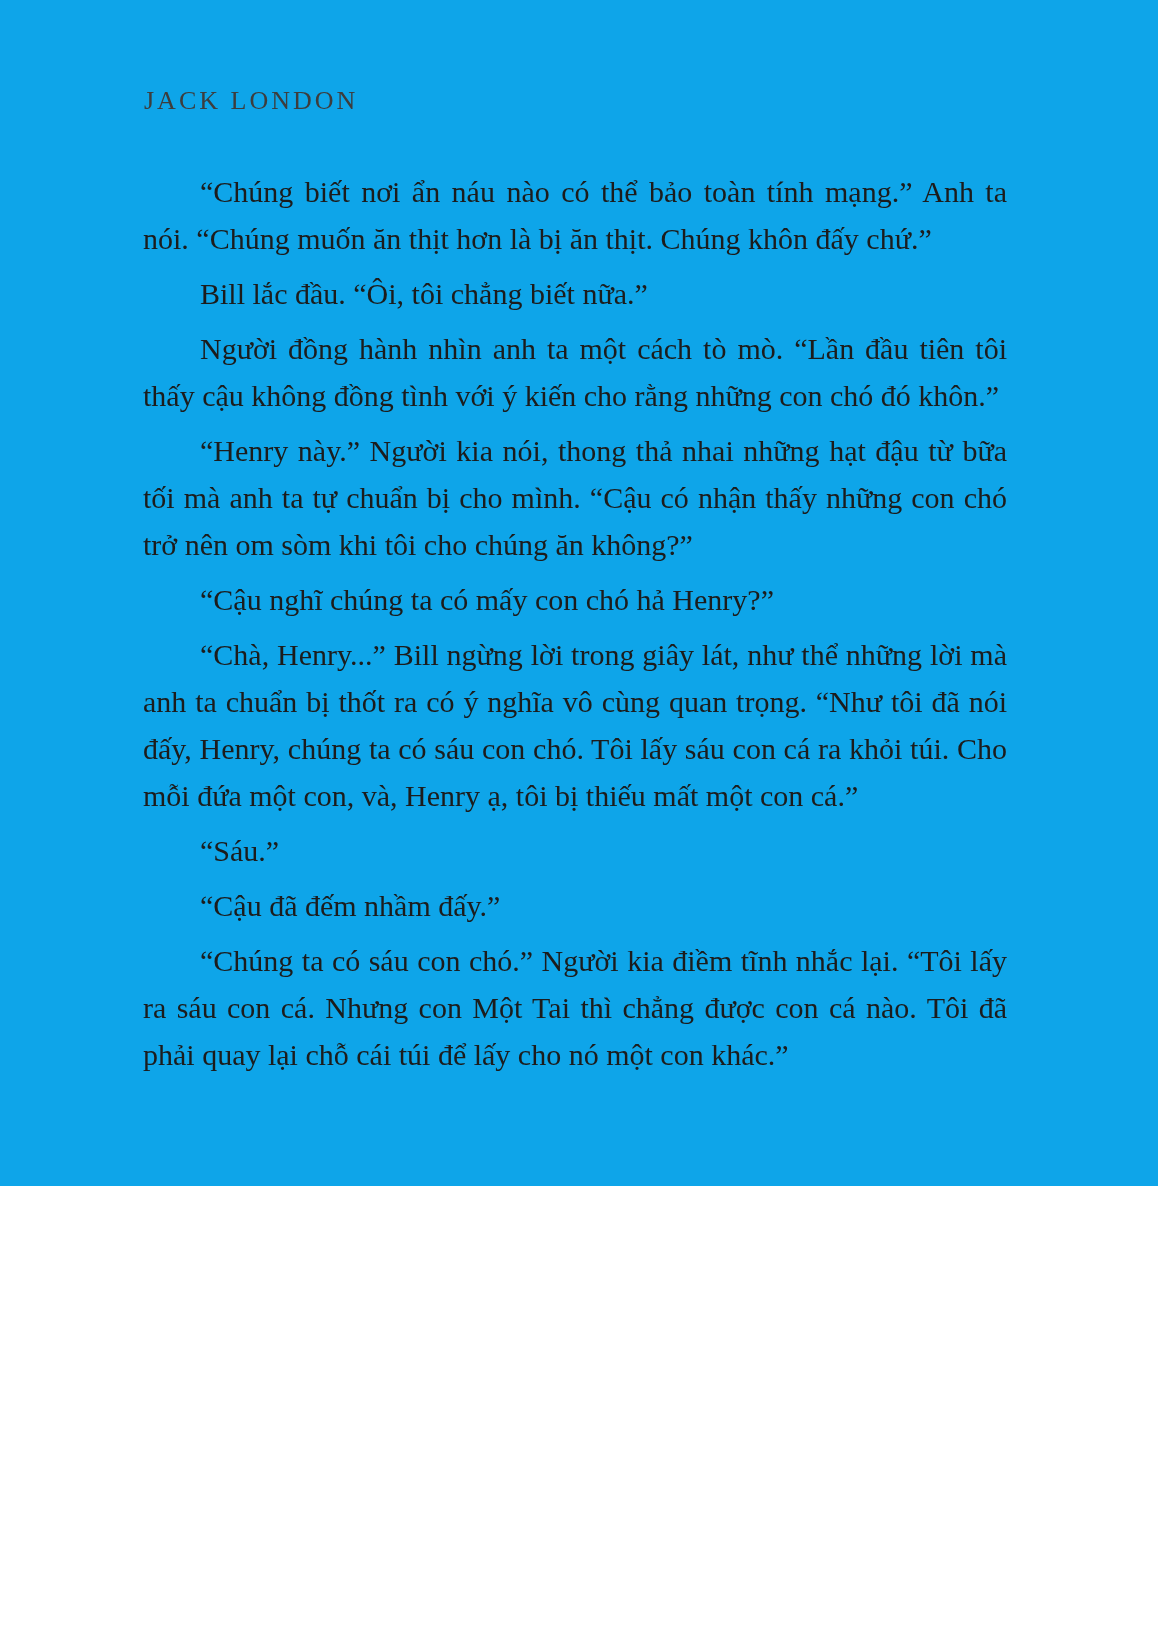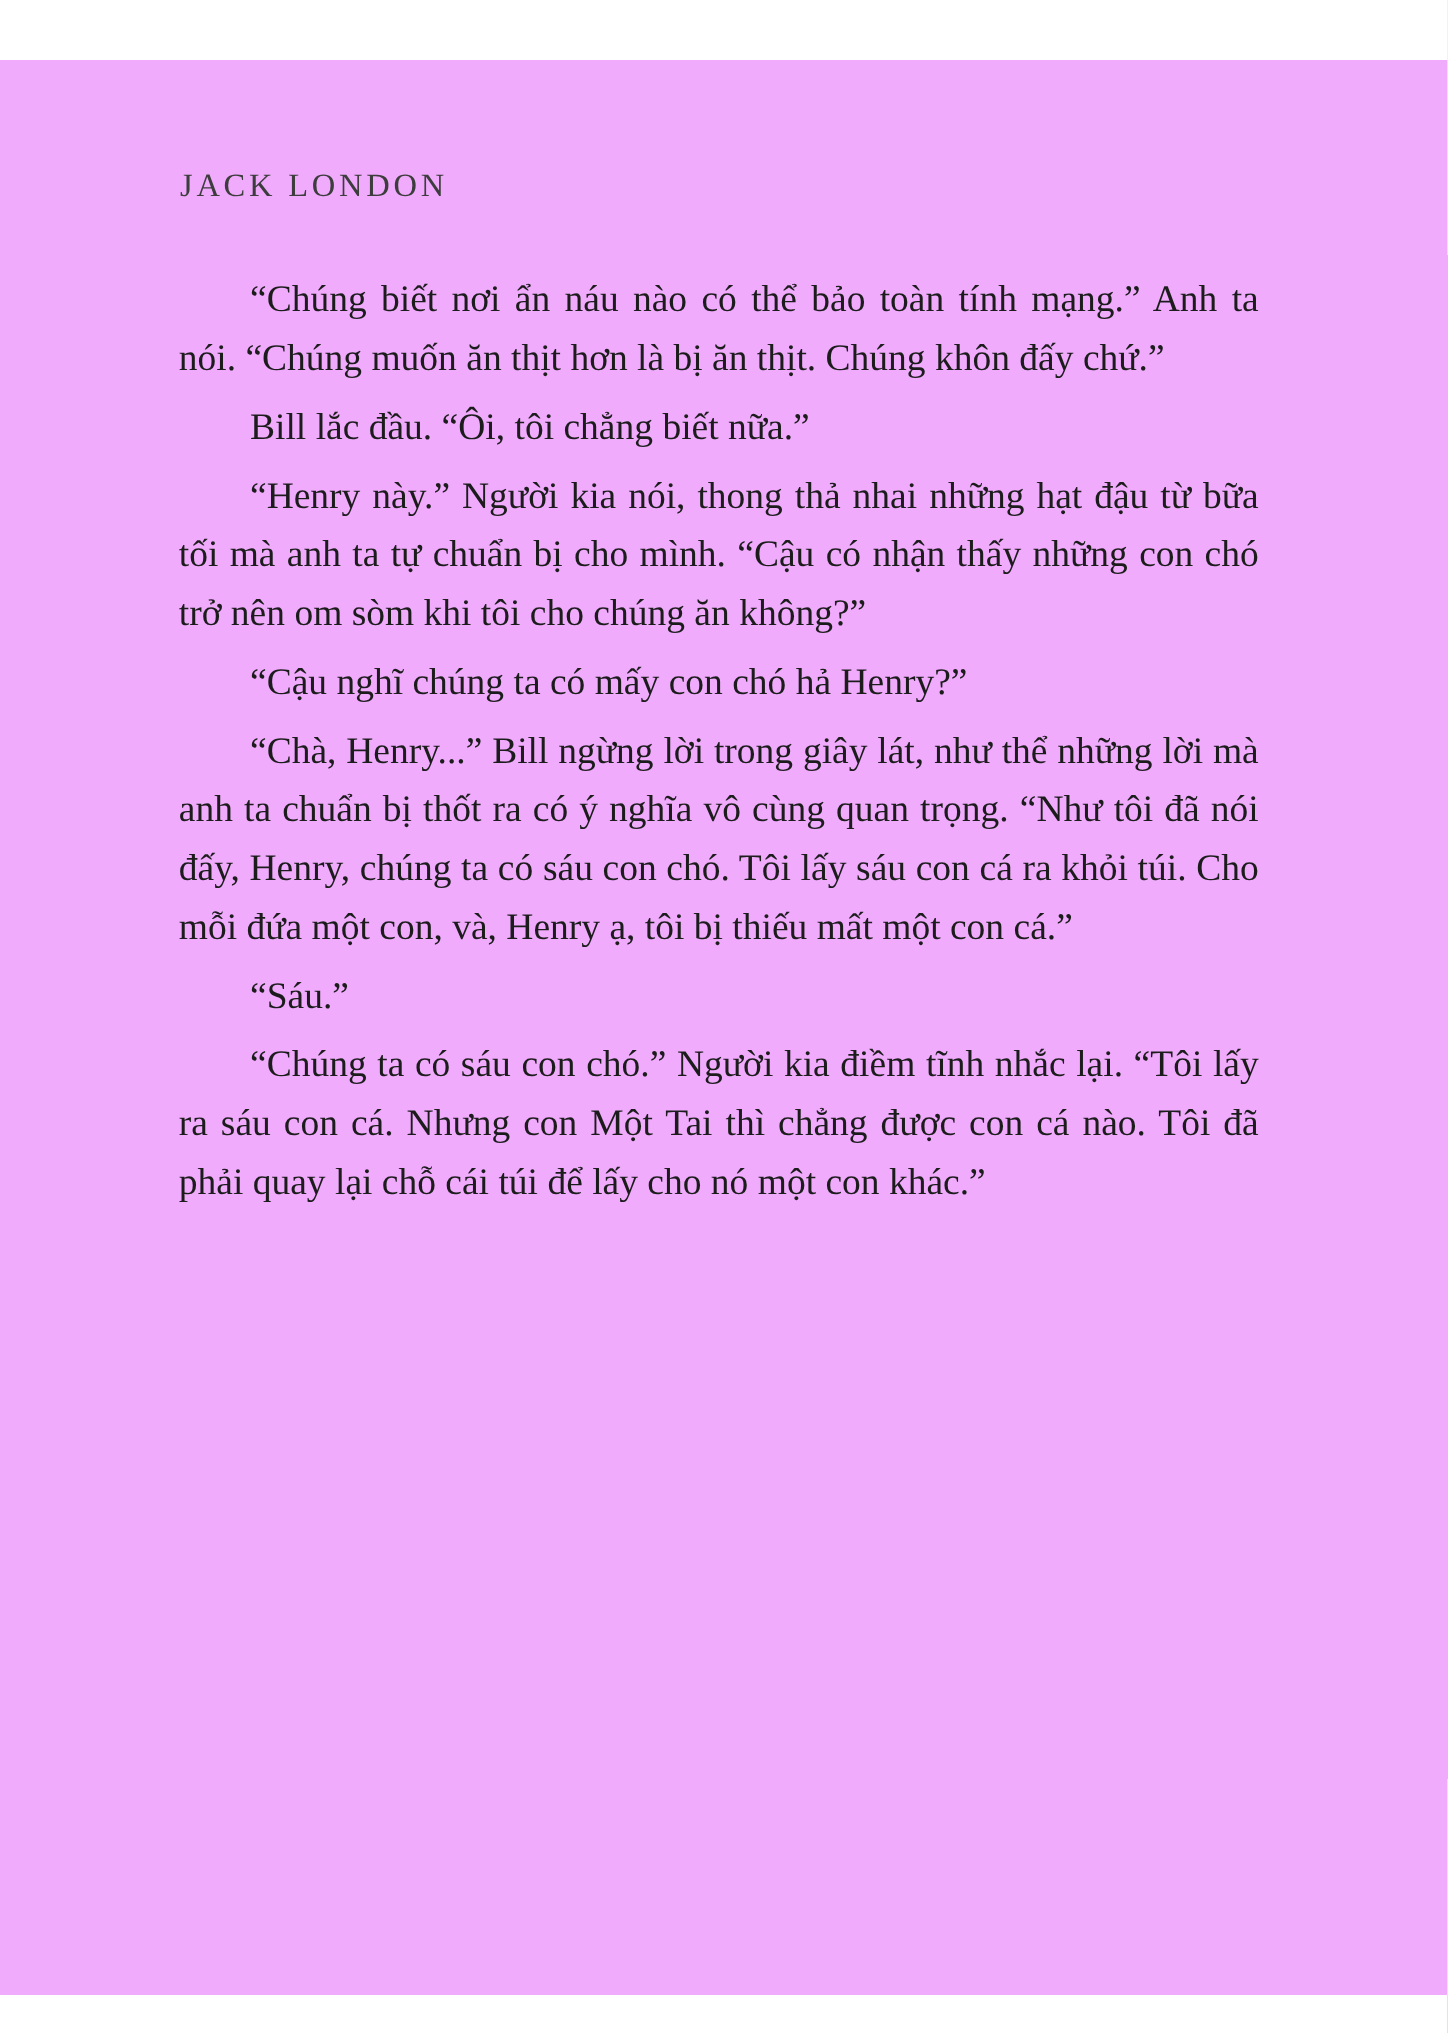--- a/index.html
+++ b/index.html
@@ -3,25 +3,24 @@
 <meta charset="utf-8">
 <style>
   html, body {
     margin: 0;
     padding: 0;
     background: #ffffff;
   }
   .page {
     position: relative;
     width: 1158px;
-    height: 1548px;
-    background: #f0abfc;
+    height: 1186px;
+    background: #0ea5e9;
     overflow: hidden;
     font-family: "Liberation Serif", "DejaVu Serif", serif;
-    margin-top: 48px;
   }
   .running-header {
     position: absolute;
     top: 86px;
     left: 144px;
     font-family: "Liberation Serif", serif;
     font-size: 26px;
     font-weight: 400;
     letter-spacing: 3px;
     color: #3d3d3d;
@@ -56,20 +55,22 @@
 </style>
 </head>
 <body>
 
 <div class="page">
   <div class="running-header">JACK LONDON</div>
 
   <div class="content">
       <p class="para indent">“Chúng biết nơi ẩn náu nào có thể bảo toàn tính mạng.” Anh ta nói. “Chúng muốn ăn thịt hơn là bị ăn thịt. Chúng khôn đấy chứ.”</p>
       <p class="para indent">Bill lắc đầu. “Ôi, tôi chẳng biết nữa.”</p>
+      <p class="para indent">Người đồng hành nhìn anh ta một cách tò mò. “Lần đầu tiên tôi thấy cậu không đồng tình với ý kiến cho rằng những con chó đó khôn.”</p>
       <p class="para indent">“Henry này.” Người kia nói, thong thả nhai những hạt đậu từ bữa tối mà anh ta tự chuẩn bị cho mình. “Cậu có nhận thấy những con chó trở nên om sòm khi tôi cho chúng ăn không?”</p>
       <p class="para indent">“Cậu nghĩ chúng ta có mấy con chó hả Henry?”</p>
       <p class="para indent">“Chà, Henry...” Bill ngừng lời trong giây lát, như thể những lời mà anh ta chuẩn bị thốt ra có ý nghĩa vô cùng quan trọng. “Như tôi đã nói đấy, Henry, chúng ta có sáu con chó. Tôi lấy sáu con cá ra khỏi túi. Cho mỗi đứa một con, và, Henry ạ, tôi bị thiếu mất một con cá.”</p>
       <p class="para indent">“Sáu.”</p>
+      <p class="para indent">“Cậu đã đếm nhầm đấy.”</p>
       <p class="para indent">“Chúng ta có sáu con chó.” Người kia điềm tĩnh nhắc lại. “Tôi lấy ra sáu con cá. Nhưng con Một Tai thì chẳng được con cá nào. Tôi đã phải quay lại chỗ cái túi để lấy cho nó một con khác.”</p>
     </div>
 
 </div>
 
 </body></html>

